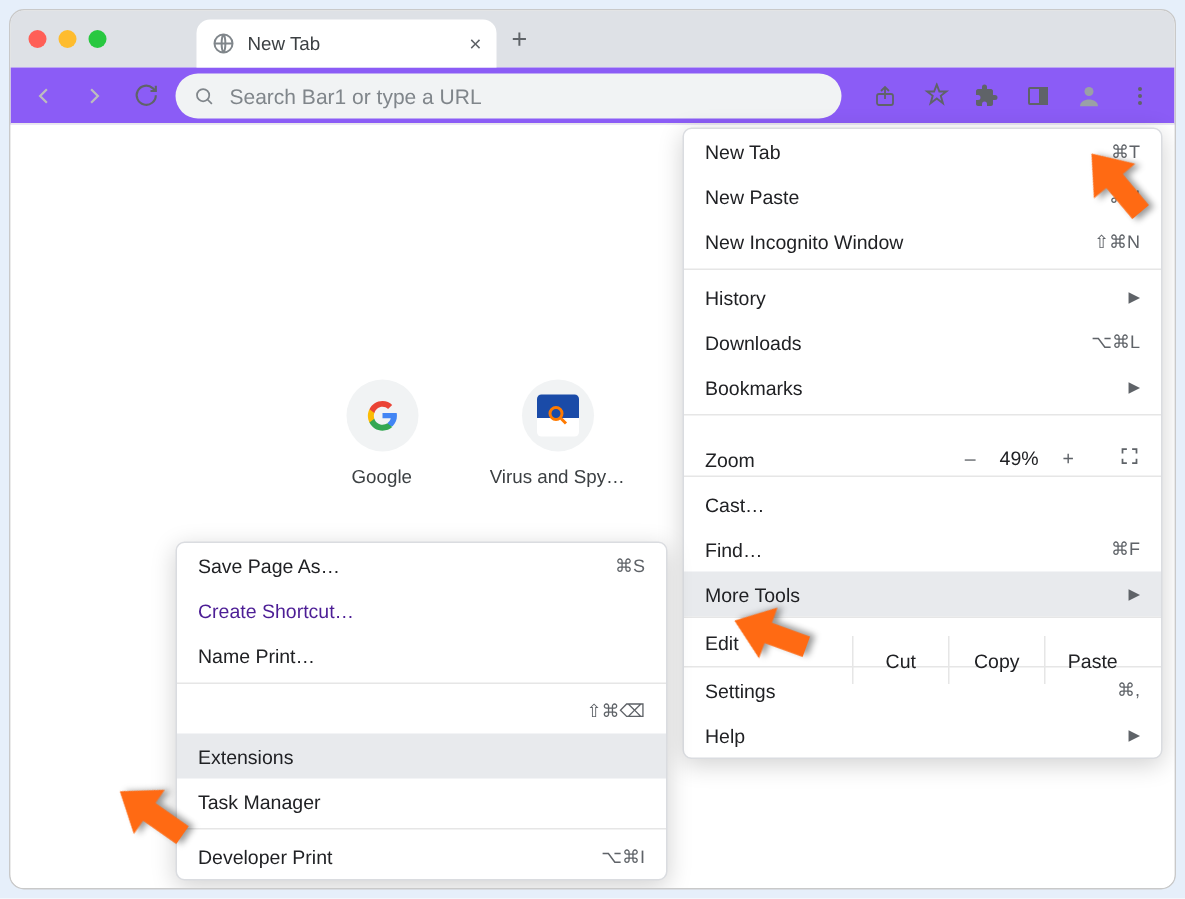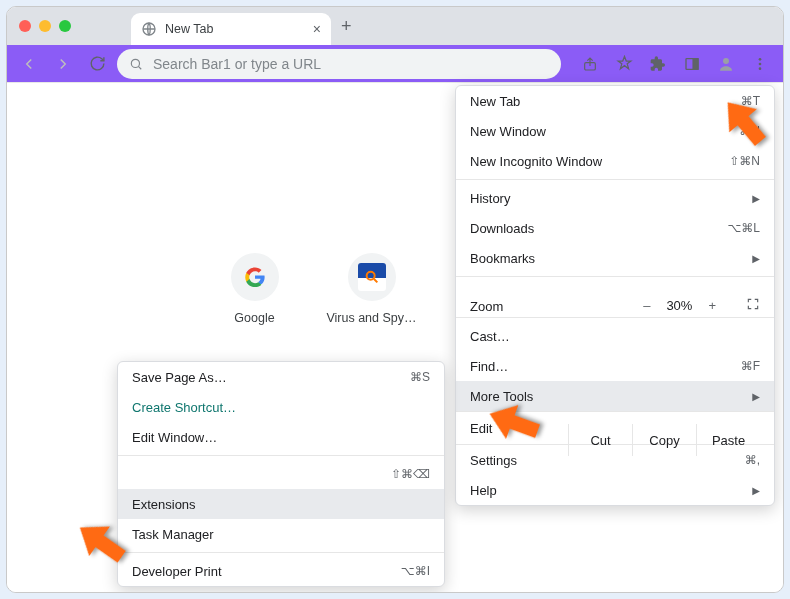--- a/index.html
+++ b/index.html
@@ -34,21 +34,21 @@
 .menu-sep { height: 1px; background: #e6e6e6; margin: 3px 0; }
 .zoom-row { height: 34px; display: flex; align-items: flex-end; padding: 0 14px; gap: 32px; }
 .zoom-row .zlabel { flex: 1; }
 .zoom-row .zctl { display: flex; align-items: center; gap: 16px; color: #5f6368; }
 .zoom-row .pct { color: #202124; }
 .zoom-row .fs { margin-left: 14px; }
 .edit-row { height: 34px; border-top: 1px solid #e6e6e6; border-bottom: 1px solid #e6e6e6; display: flex; align-items: center; padding: 0 14px; }
 .edit-row .elabel { flex: 1; }
 .edit-row .ebtn { width: 64px; height: 100%; border-left: 1px solid #e6e6e6; display: flex; align-items: center; justify-content: center; cursor: pointer; margin-top: 24px; }
 .submenu { top: 278px; left: 110px; width: 328px; }
-.submenu .menu-item.disabled { color: #0f766e; cursor: default; }
+.submenu .menu-item.disabled { color: #4c1d95; cursor: default; }
 .big-arrow { position: absolute; width: 60px; height: 60px; filter: drop-shadow(2px 3px 2px rgba(0,0,0,.4)); }
 .big-arrow svg { width: 100%; height: 100%; }
 .arrow1 { top: 10px; right: 8px; transform: rotate(-40deg); }
 .arrow2 { top: 310px; left: 478px; transform: rotate(-70deg); }
 .arrow3 { top: 430px; left: 65px; transform: rotate(-55deg); }
 </style>
 </head>
 <body>
 
 <div class="window">
@@ -164,21 +164,21 @@
         <div class="lbl">https:/</div>
       </div>
     </div>
 
     <div class="menu main-menu">
       <div class="menu-item">
           <span>New Tab</span>
           <span class="shortcut">⌘T</span>
         </div>
       <div class="menu-item">
-          <span>New Window</span>
+          <span>New Paste</span>
           <span class="shortcut">⌘N</span>
         </div>
       <div class="menu-item">
           <span>New Incognito Window</span>
           <span class="shortcut">⇧⌘N</span>
         </div>
       <div class="menu-sep"></div>
       <div class="menu-item">
           <span>History</span>
           <span class="arrow">▶</span>
@@ -189,21 +189,21 @@
         </div>
       <div class="menu-item">
           <span>Bookmarks</span>
           <span class="arrow">▶</span>
         </div>
       <div class="menu-sep"></div>
       <div class="zoom-row">
         <span class="zlabel">Zoom</span>
         <div class="zctl">
           <span>–</span>
-          <span class="pct">30%</span>
+          <span class="pct">49%</span>
           <span>+</span>
           <span class="fs"><svg width="14" height="14" viewBox="0 0 24 24" fill="none" stroke="#5f6368" stroke-width="2">
                 <path d="M4 9V4h5M20 9V4h-5M4 15v5h5M20 15v5h-5"></path>
               </svg></span>
         </div>
       </div>
       <div class="menu-sep"></div>
       <div class="menu-item">
           <span>Cast…</span>
         </div>
@@ -233,21 +233,21 @@
 
     <div class="menu submenu">
       <div class="menu-item">
           <span>Save Page As…</span>
           <span class="shortcut">⌘S</span>
         </div>
       <div class="menu-item disabled">
           <span>Create Shortcut…</span>
         </div>
       <div class="menu-item">
-          <span>Edit Window…</span>
+          <span>Name Print…</span>
         </div>
       <div class="menu-sep"></div>
       <div class="menu-item">
           <span class="shortcut">⇧⌘⌫</span>
         </div>
       <div class="menu-item hovered">
           <span>Extensions</span>
         </div>
       <div class="menu-item">
           <span>Task Manager</span>

